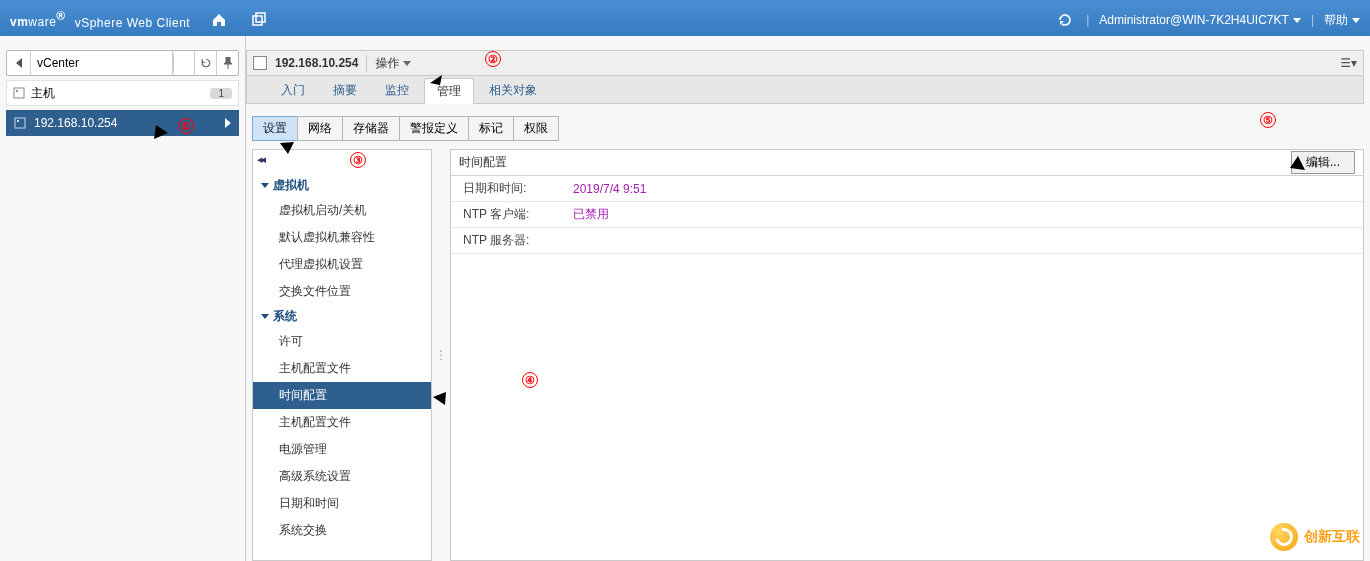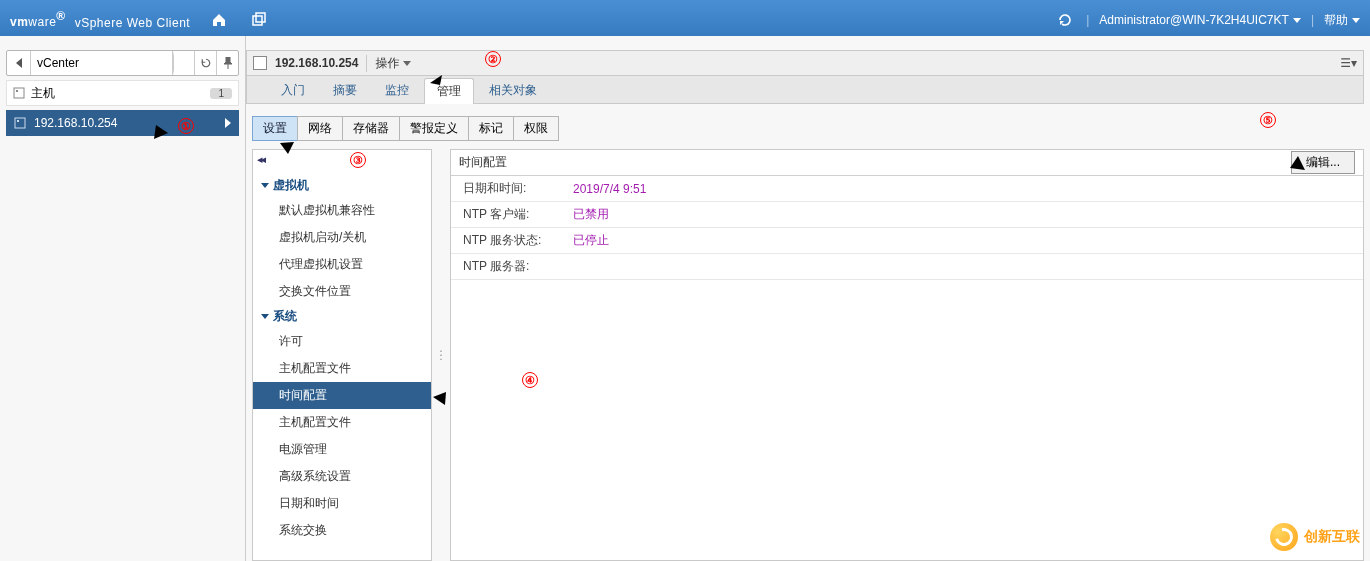--- a/index.html
+++ b/index.html
@@ -199,22 +199,22 @@
     </div>
 
     <div class="contentsplit">
       <div class="settingsnav">
         <span class="collapse">◂◂</span>
         <div class="navlist">
           <div class="navgroup">
               <span class="tri down" style="color:#1a4d80"></span>
               <span>虚拟机</span>
             </div>
+          <div class="navitem">虚拟机启动/关机</div>
           <div class="navitem">默认虚拟机兼容性</div>
-          <div class="navitem">虚拟机启动/关机</div>
           <div class="navitem">代理虚拟机设置</div>
           <div class="navitem">交换文件位置</div>
           <div class="navgroup">
               <span class="tri down" style="color:#1a4d80"></span>
               <span>系统</span>
             </div>
           <div class="navitem">许可</div>
           <div class="navitem">主机配置文件</div>
           <div class="navitem selected">时间配置</div>
           <div class="navitem">主机配置文件</div>
@@ -234,24 +234,20 @@
         </div>
         <div class="kv">
           <span class="k">日期和时间:</span>
           <span class="v">2019/7/4 9:51</span>
         </div>
         <div class="kv">
           <span class="k">NTP 客户端:</span>
           <span class="v">已禁用</span>
         </div>
         <div class="kv">
-          <span class="k">NTP 服务状态:</span>
-          <span class="v">已停止</span>
-        </div>
-        <div class="kv">
           <span class="k">NTP 服务器:</span>
           <span class="v"></span>
         </div>
       </div>
     </div>
   </div>
 </div>
 
 <div class="ann" style="left:430px; top:55px;">
   <svg width="60" height="30">

